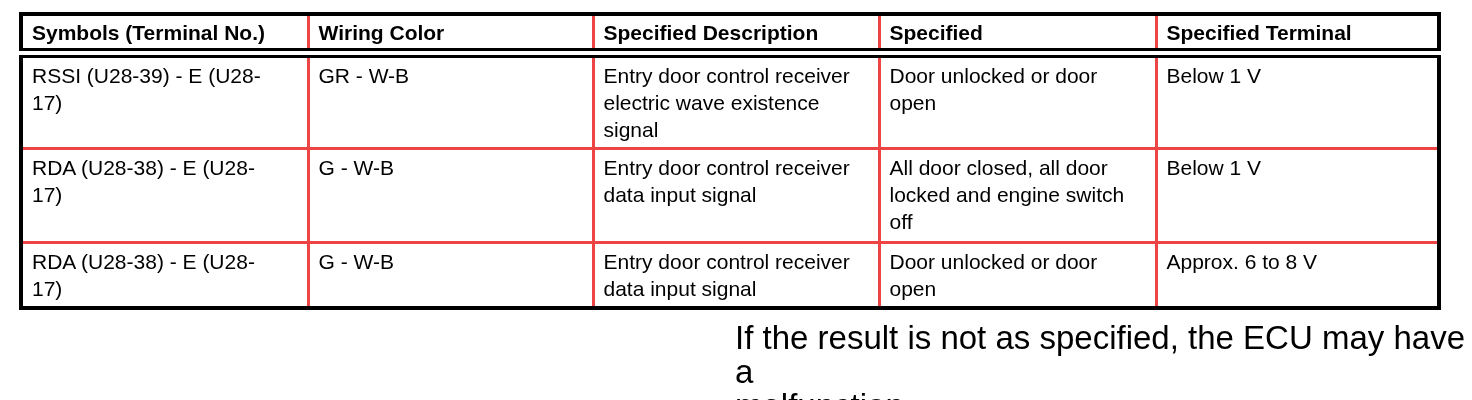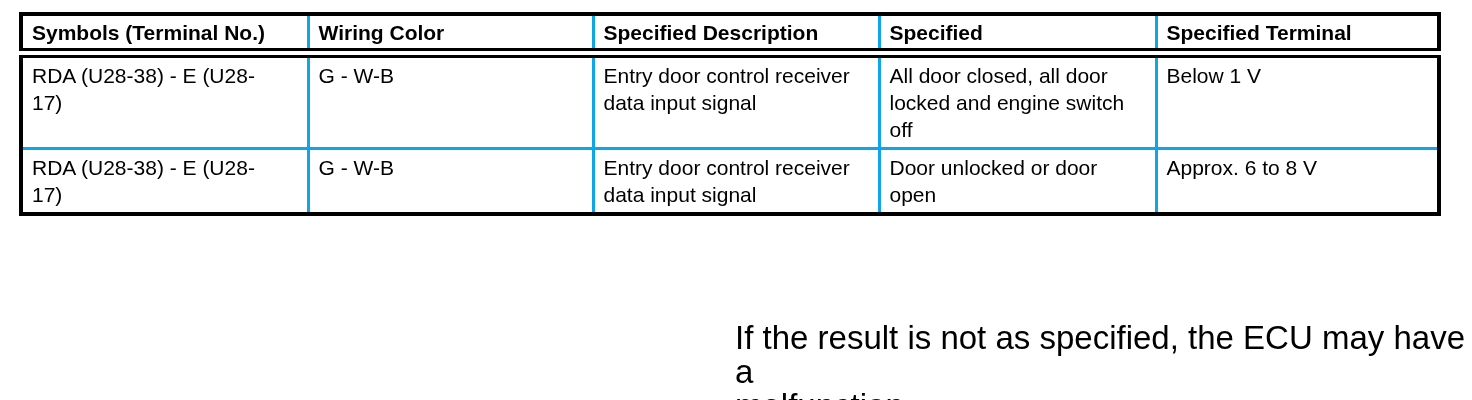--- a/index.html
+++ b/index.html
@@ -18,21 +18,21 @@
   table.spec-table {
     position: absolute;
     left: 19px;
     top: 12px;
     border-collapse: collapse;
     table-layout: fixed;
     border: 4px solid #000000;
   }
   .spec-table th,
   .spec-table td {
-    border: 3px solid #0ea5e9;
+    border: 3px solid #ef4444;
     text-align: left;
     vertical-align: top;
     padding: 4px 8px 4px 9px;
     font-size: 21px;
     line-height: 27px;
     white-space: pre-line;
     overflow: hidden;
   }
   .spec-table thead th {
     font-weight: bold;
@@ -71,20 +71,31 @@
     <thead>
       <tr>
         <th>Symbols (Terminal No.)</th>
         <th>Wiring Color</th>
         <th>Specified Description</th>
         <th>Specified</th>
         <th>Specified Terminal</th>
       </tr>
     </thead>
     <tbody>
+      <tr class="row-1">
+        <td>RSSI (U28-39) - E (U28-
+17)</td>
+        <td>GR - W-B</td>
+        <td>Entry door control receiver
+electric wave existence
+signal</td>
+        <td>Door unlocked or door
+open</td>
+        <td>Below 1 V</td>
+      </tr>
       <tr class="row-2">
         <td>RDA (U28-38) - E (U28-
 17)</td>
         <td>G - W-B</td>
         <td>Entry door control receiver
 data input signal</td>
         <td>All door closed, all door
 locked and engine switch
 off</td>
         <td>Below 1 V</td>

